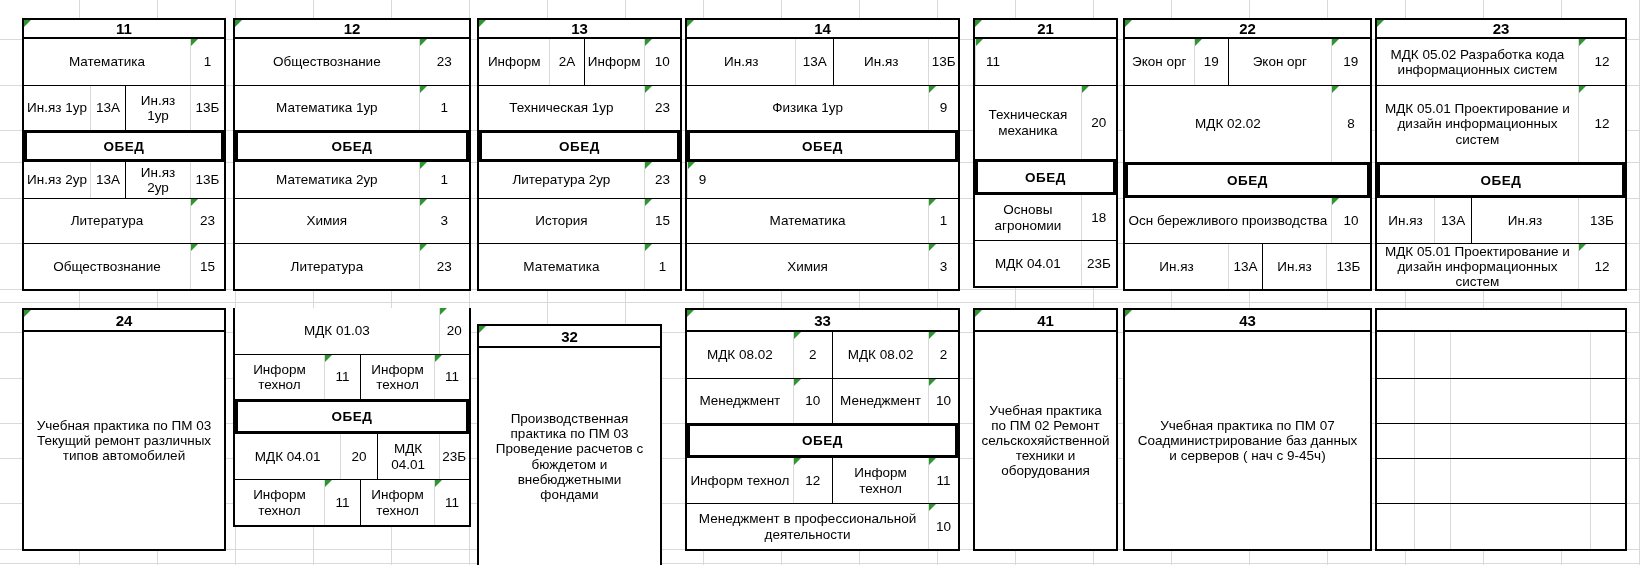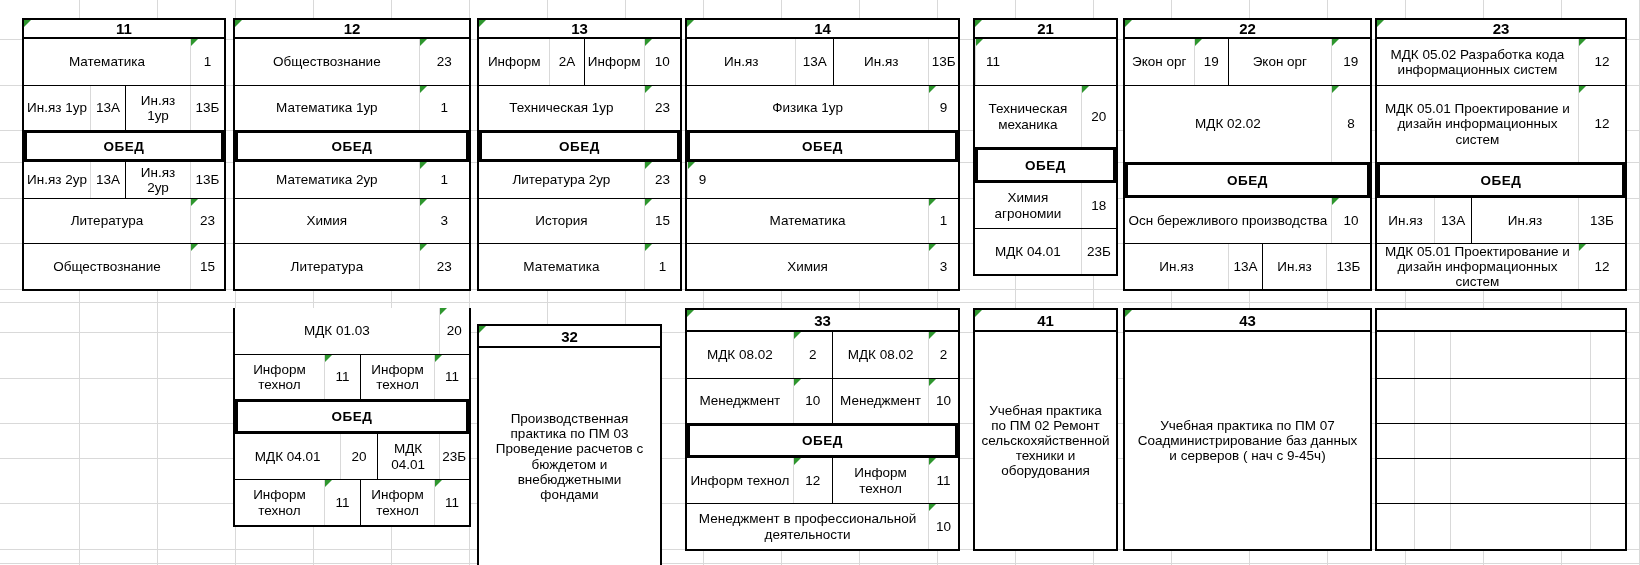--- a/index.html
+++ b/index.html
@@ -232,30 +232,30 @@
         <i class="tri"></i>
         <span class="t">21</span>
       </div>
     <div class="bodyy">
       <div class="row" style="height:46px">
         <div class="cell gsep" style="width:25%">
             <i class="tri"></i>
             <span class="t">11</span>
           </div>
       </div>
-      <div class="row" style="height:62px">
+      <div class="row" style="height:74px">
         <div class="cell" style="width:75%">Техническая механика</div>
         <div class="cell gsep" style="width:25%">
             <i class="tri"></i>
             <span class="t">20</span>
           </div>
       </div>
       <div class="row lunch" style="height:36px">ОБЕД</div>
       <div class="row" style="height:45px">
-        <div class="cell" style="width:75%">Химия агрономии</div>
+        <div class="cell" style="width:75%">Основы агрономии</div>
         <div class="cell gsep" style="width:25%">18</div>
       </div>
       <div class="row" style="height:46px">
         <div class="cell" style="width:75%">МДК 04.01</div>
         <div class="cell gsep" style="width:25%">23Б</div>
       </div>
     </div>
   </div>
 
   <div class="blk" style="left:1123px;top:18px;width:249px">
@@ -330,20 +330,31 @@
       <div class="row" style="height:46px">
         <div class="cell" style="width:81%">МДК 05.01 Проектирование и дизайн информационных систем</div>
         <div class="cell gsep" style="width:19%">
             <i class="tri"></i>
             <span class="t">12</span>
           </div>
       </div>
     </div>
   </div>
 
+  <div class="blk" style="left:22px;top:308px;width:204px">
+    <div class="hdr hb">
+        <i class="tri"></i>
+        <span class="t">24</span>
+      </div>
+    <div class="bodyy">
+      <div class="row" style="height:217px">
+        <div class="cell big" style="width:100%">Учебная практика по ПМ 03 Текущий ремонт различных типов автомобилей</div>
+      </div>
+    </div>
+  </div>
 
   <div class="blk" style="left:233px;top:308px;width:238px">
     <div class="bodyy">
       <div class="row" style="height:46px">
         <div class="cell" style="width:87%">МДК 01.03</div>
         <div class="cell gsep" style="width:13%">
             <i class="tri"></i>
             <span class="t">20</span>
           </div>
       </div>

